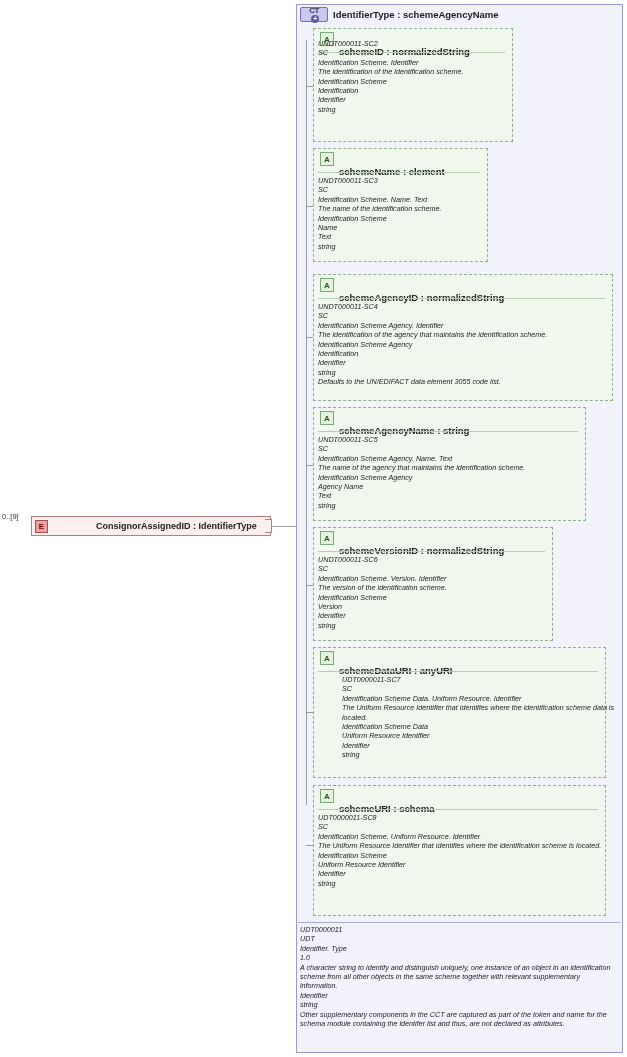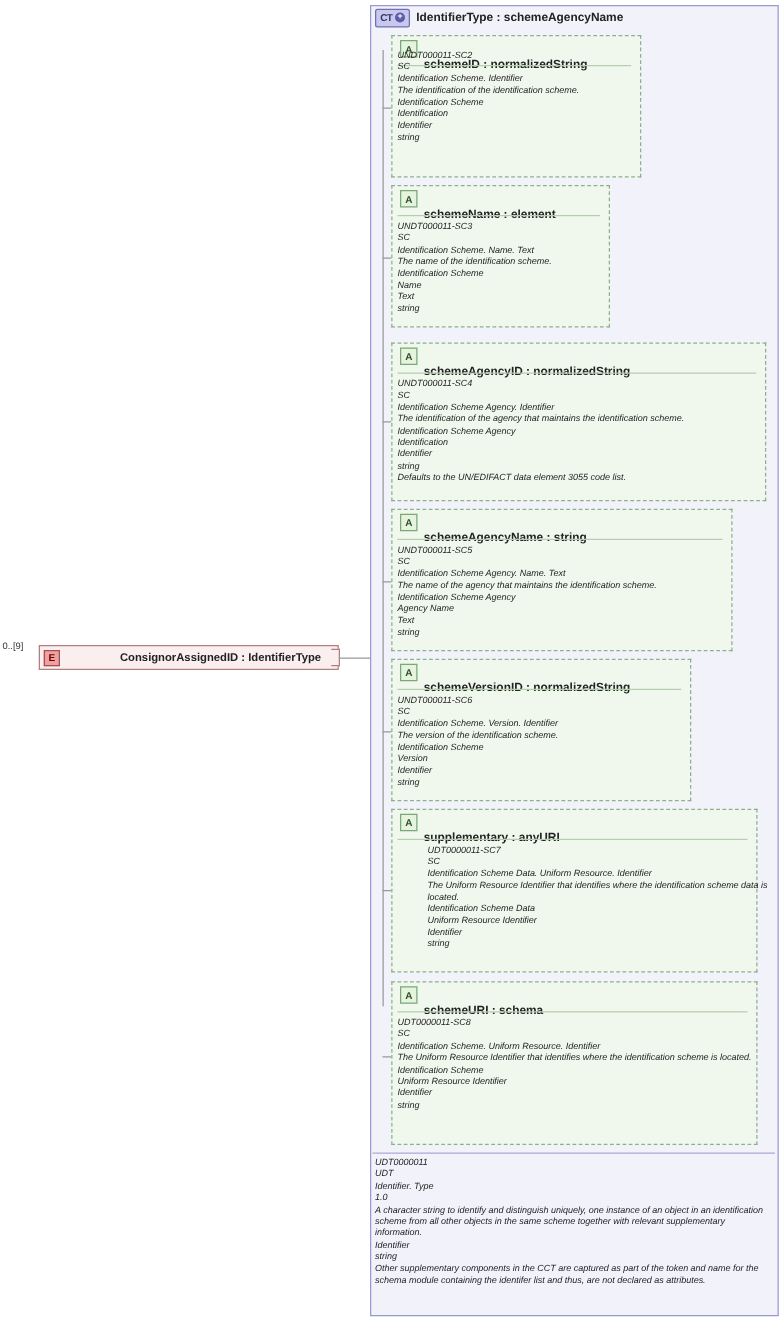--- a/index.html
+++ b/index.html
@@ -104,20 +104,21 @@
     border-radius: 2px;
     box-sizing: border-box;
     font-size: 8px;
     font-weight: bold;
     color: #333366;
     display: flex;
     align-items: center;
     justify-content: center;
     margin-right: 5px;
     letter-spacing: -0.5px;
+    flex-direction: column;
   }
   .ct-badge .plus {
     display: inline-block;
     width: 8px;
     height: 8px;
     border-radius: 50%;
     background: #5c5ca8;
     color: #fff;
     font-size: 7px;
     line-height: 8px;
@@ -311,21 +312,21 @@
 The version of the identification scheme.
 Identification Scheme
 Version
 Identifier
 string</div>
   <div class="conn conn-h" style="left:306px; top:585px; width:7px;"></div>
 
   <div class="attr-box" style="left:313px; top:647px; width:293px; height:131px;"></div>
   <div class="attr-head" style="left:320px; top:650px;">
     <span class="attr-badge">A</span>
-    <span class="attr-title">supplementary : anyURI</span>
+    <span class="attr-title">schemeDataURI : anyURI</span>
   </div>
   <div class="attr-rule" style="left:318px; top:671px; width:280px;"></div>
   <div class="attr-body" style="left:318px; top:675px; width:284px;margin-left:24px;">UDT0000011-SC7
 SC
 Identification Scheme Data. Uniform Resource. Identifier
 The Uniform Resource Identifier that identifies where the identification scheme data is located.
 Identification Scheme Data
 Uniform Resource Identifier
 Identifier
 string</div>

